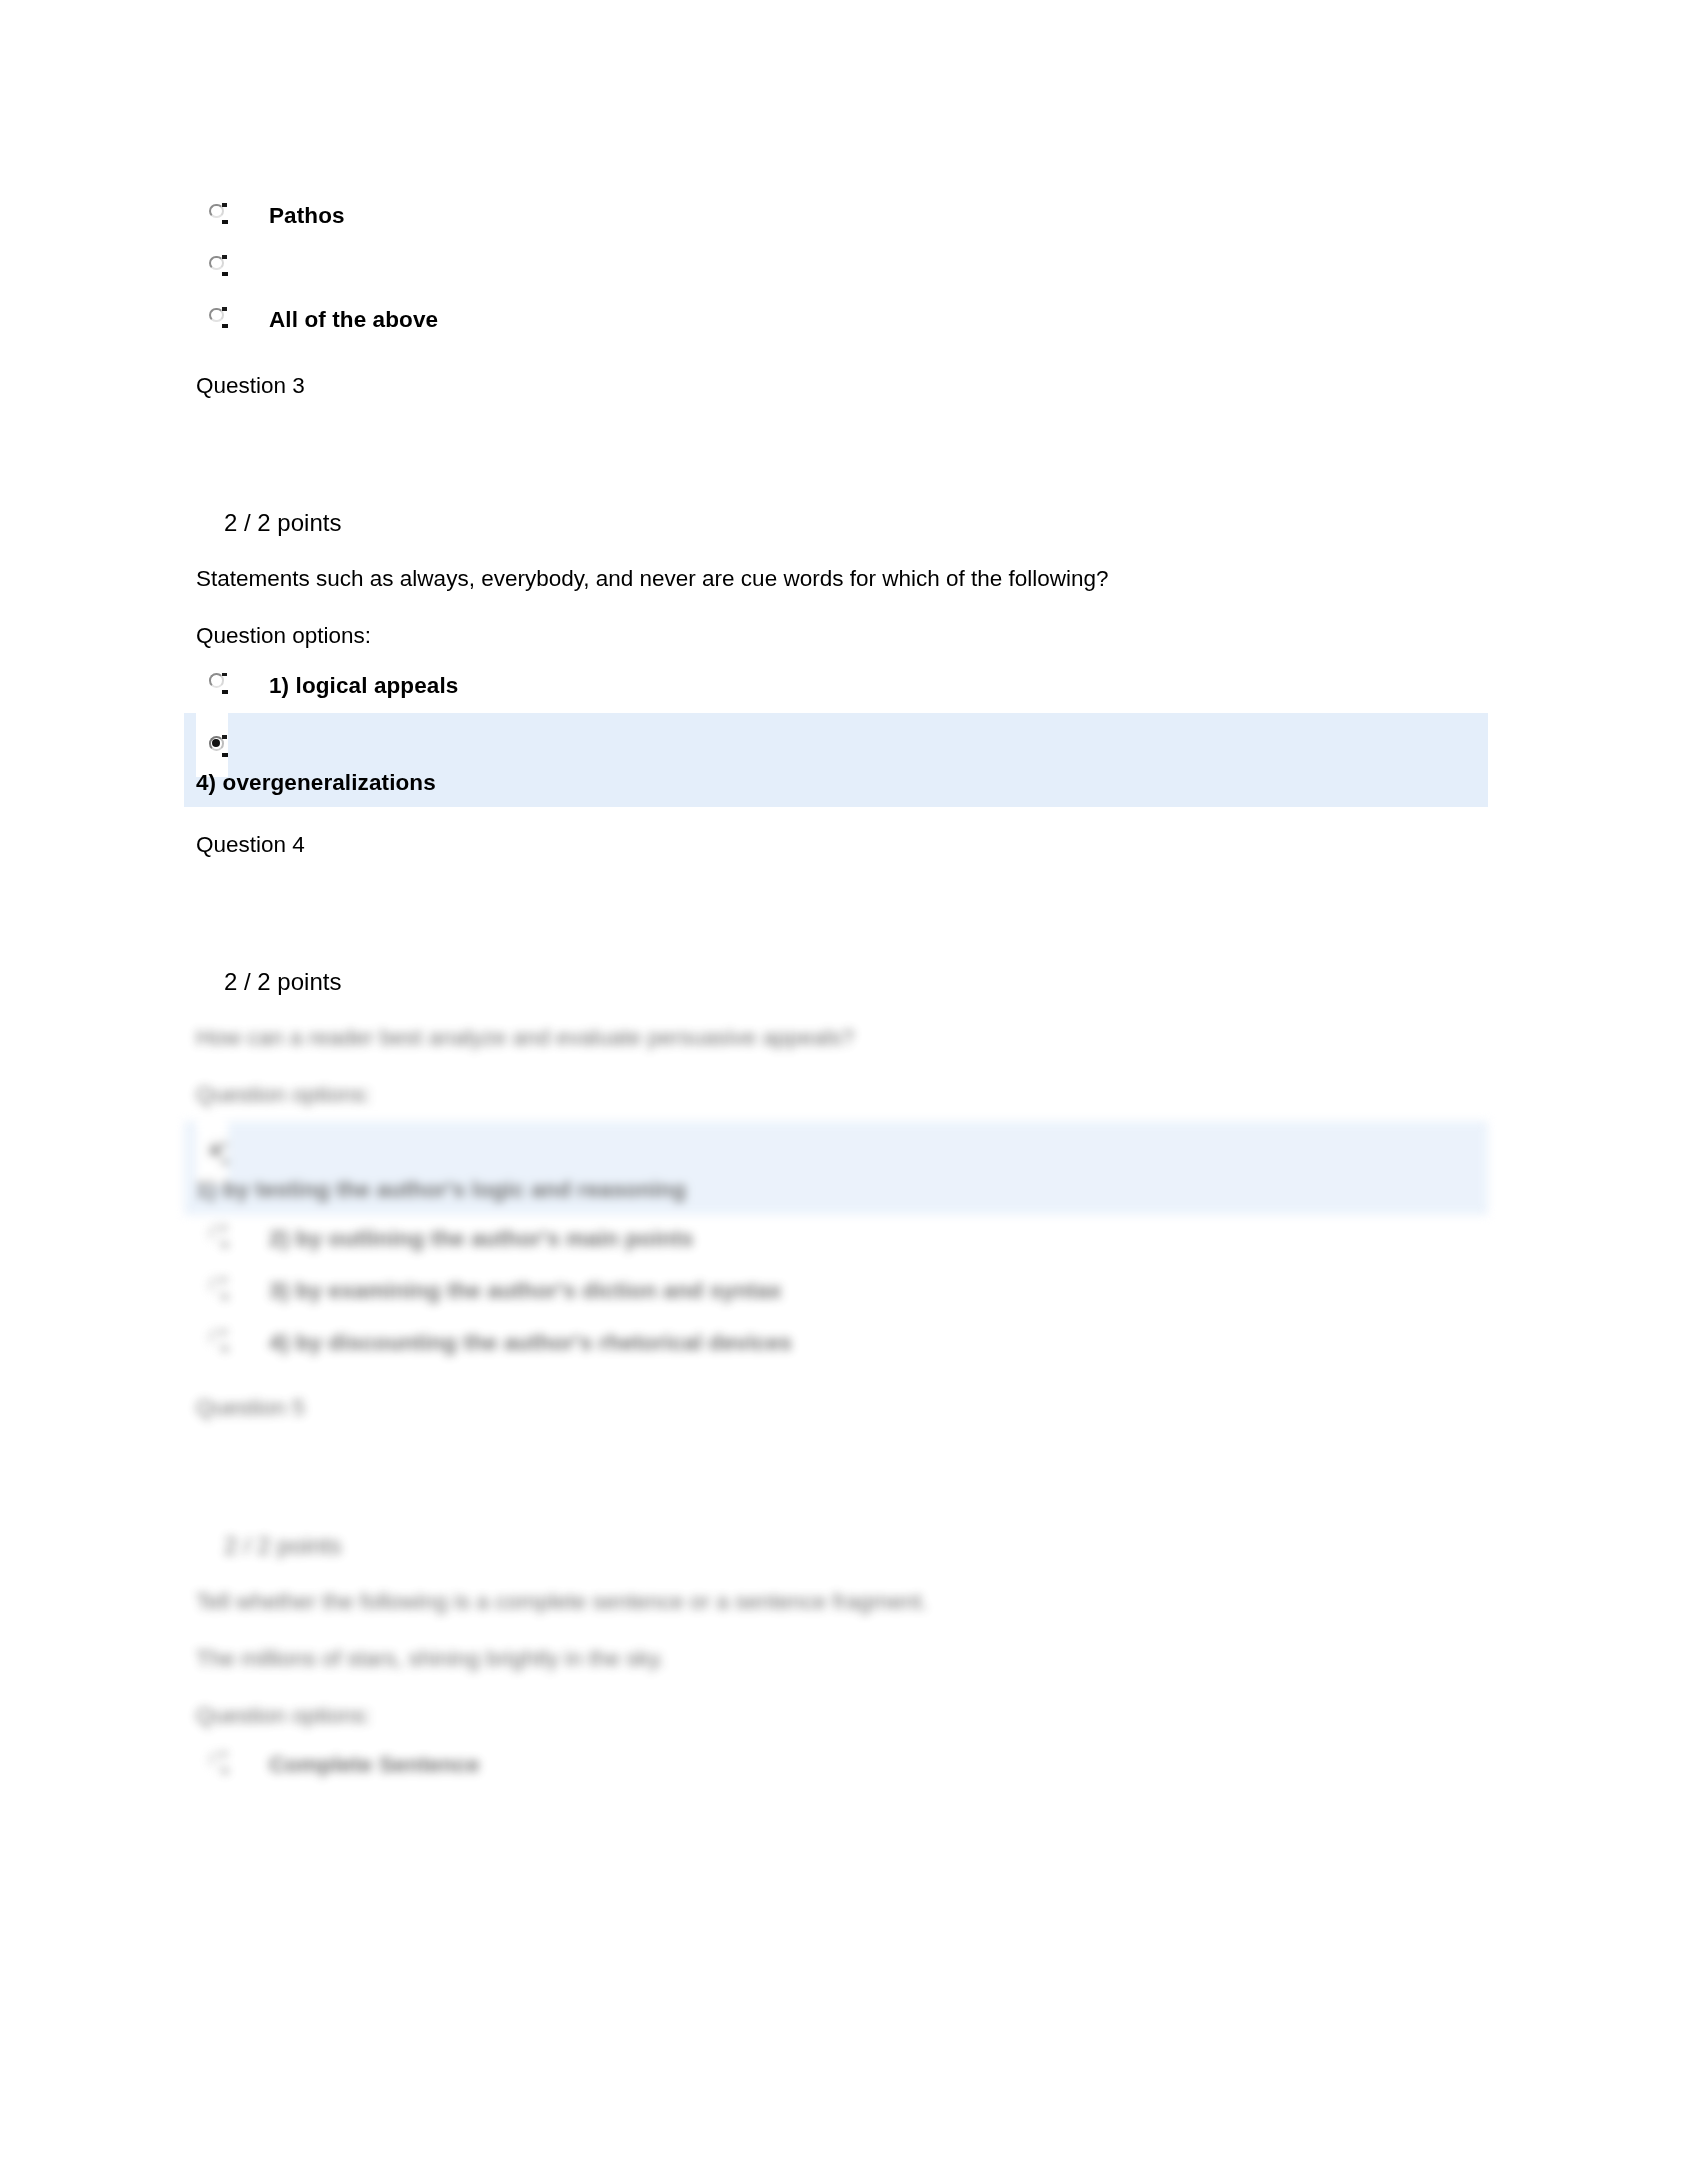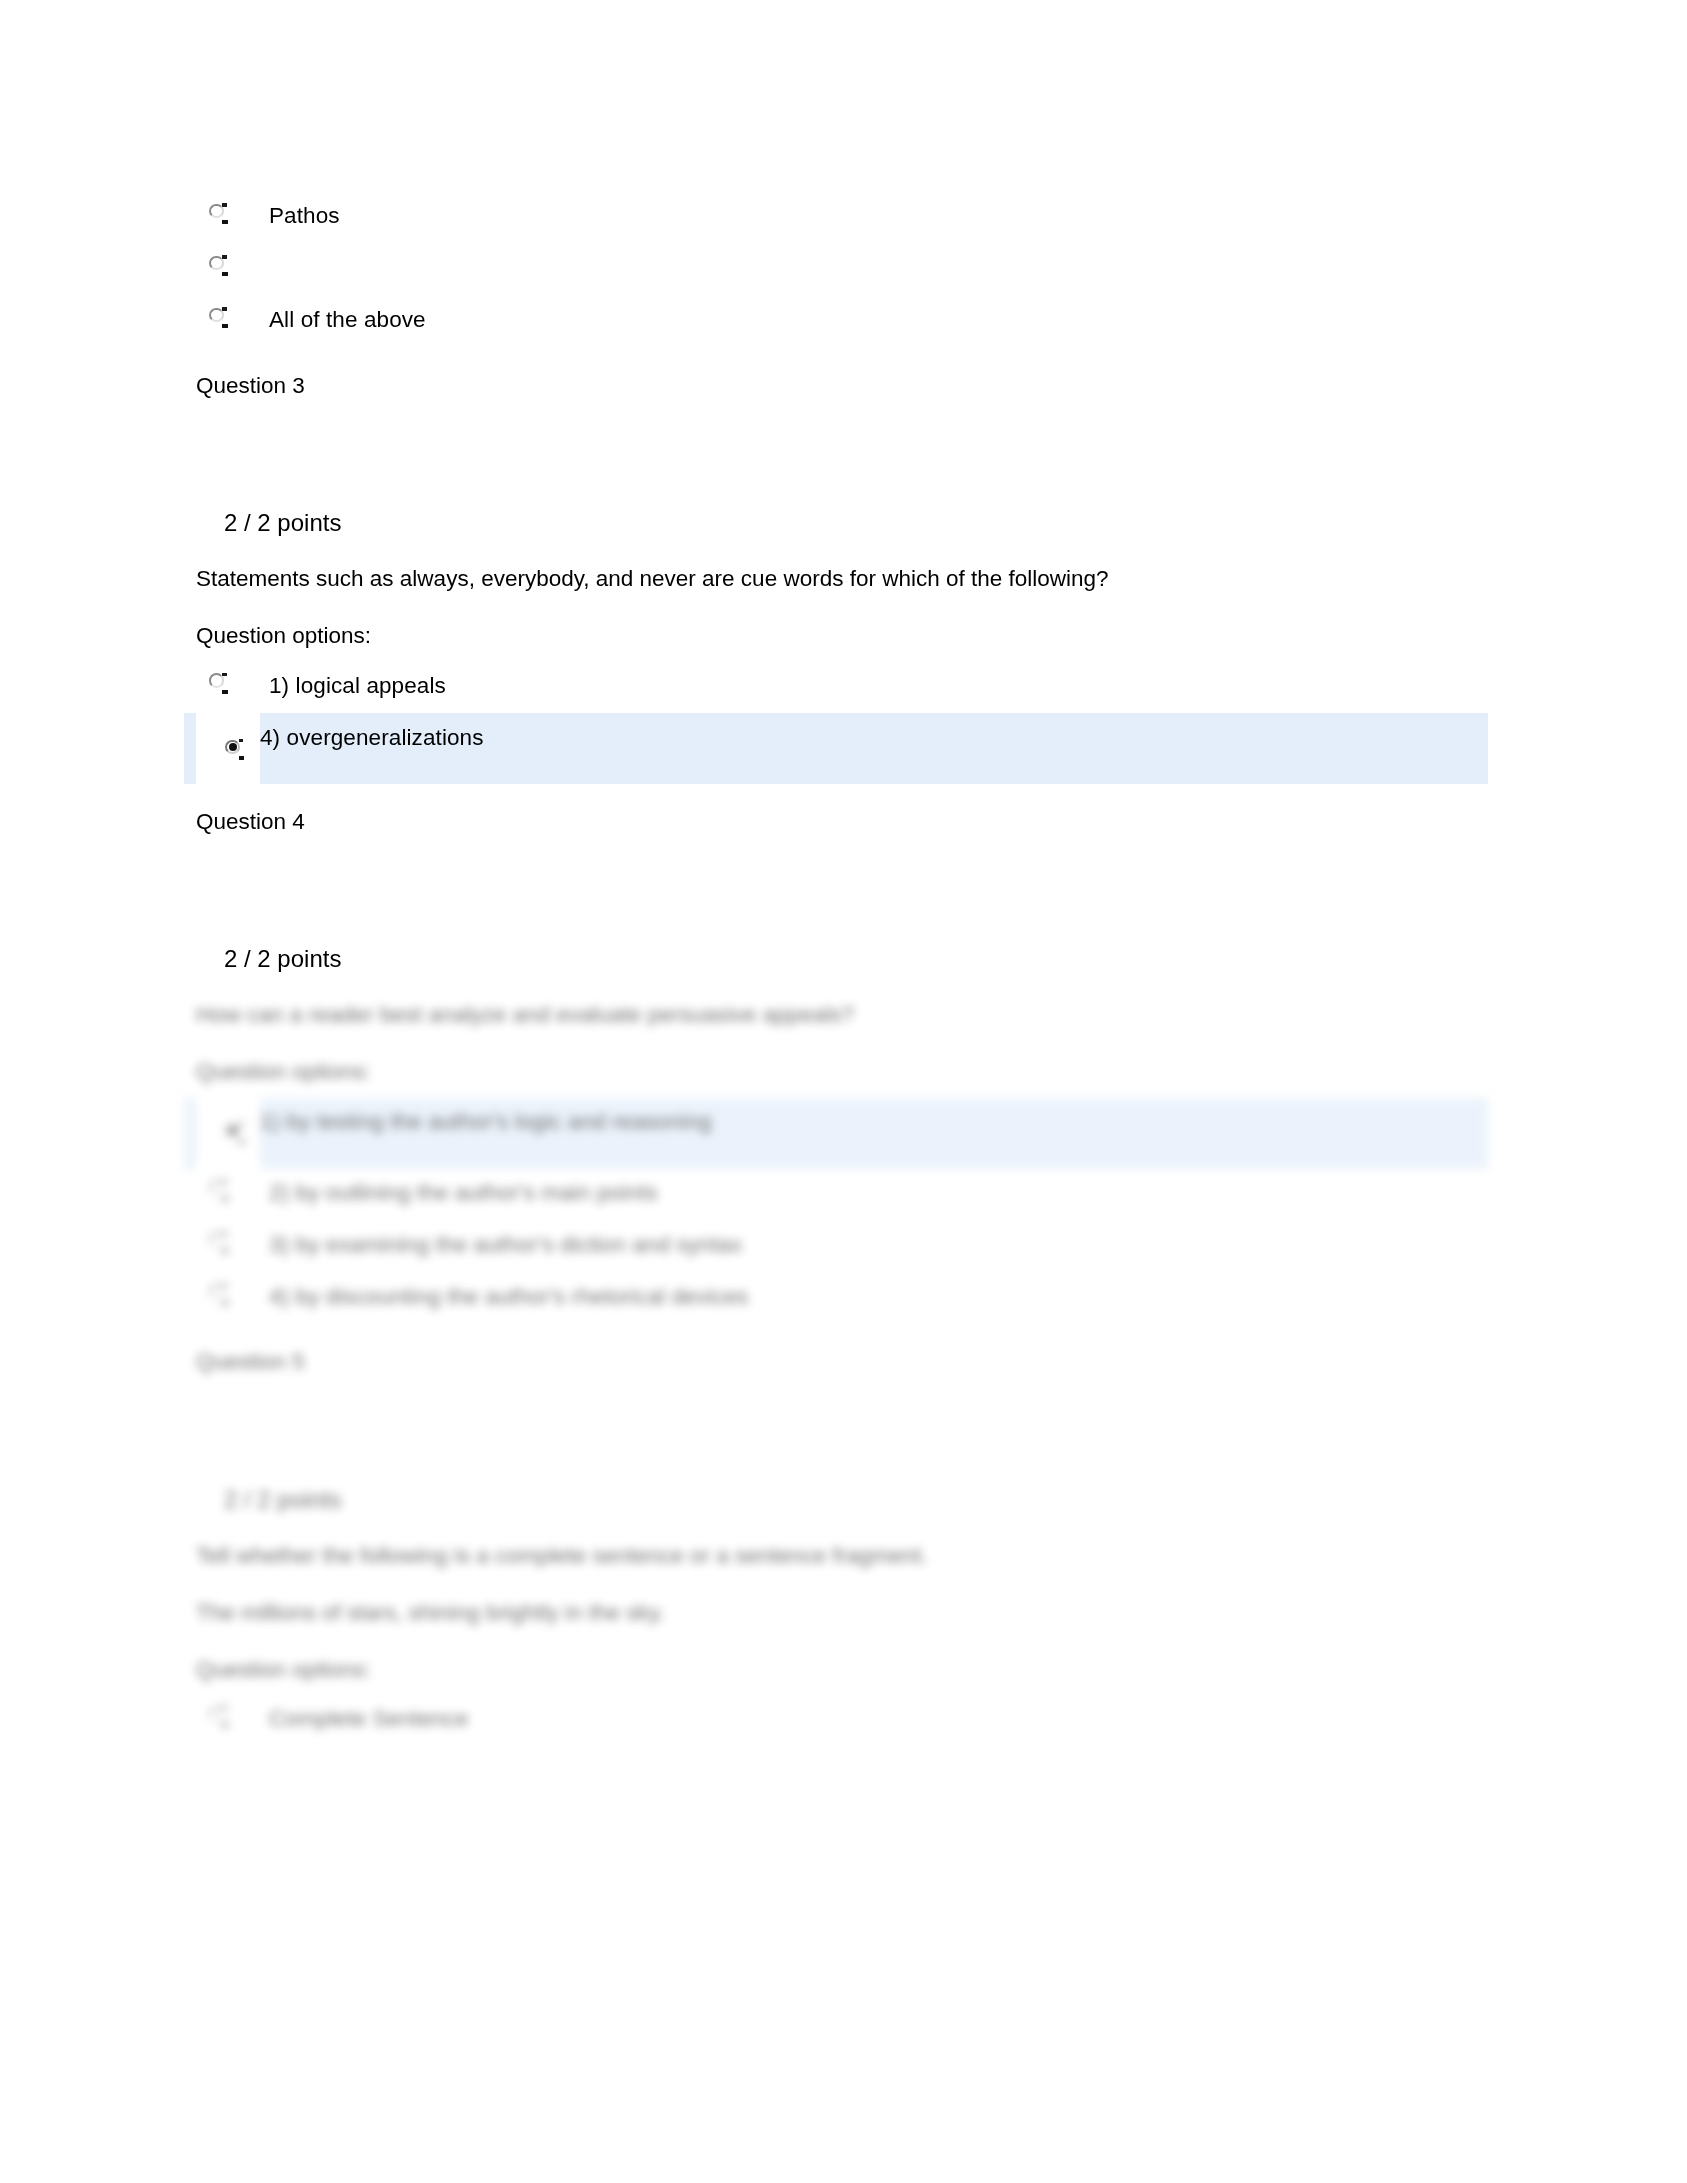--- a/index.html
+++ b/index.html
@@ -37,20 +37,21 @@
     align-items: flex-start;
     min-height: 52px;
     padding: 9.3px 0 9.3px 0;
     box-sizing: border-box;
   }
   .option-row.selected {
     background: #e4eefa;
     margin-left: -12px;
     padding-left: 12px;
     width: 1304px;
+    flex-direction: column;
   }
 
   .radio-cell {
     flex: 0 0 73px;
     display: flex;
     align-items: flex-start;
     justify-content: flex-start;
     padding-top: 2.6px;
   }
   .option-row.selected .radio-cell {
@@ -117,20 +118,21 @@
     border-right-color: #bdbdbd;
     border-bottom-color: #cfcfcf;
   }
 
   .option-label {
     flex: 1 1 auto;
     font-size: 22.5px;
     line-height: 30px;
     letter-spacing: 0.1px;
     padding-top: 0px;
+    font-weight: bold;
   }
 
   
   .q-header {
     display: flex;
     align-items: flex-start;
     margin-top: 22.5px;
     margin-bottom: 6.6px;
     flex-direction: column;
   }

